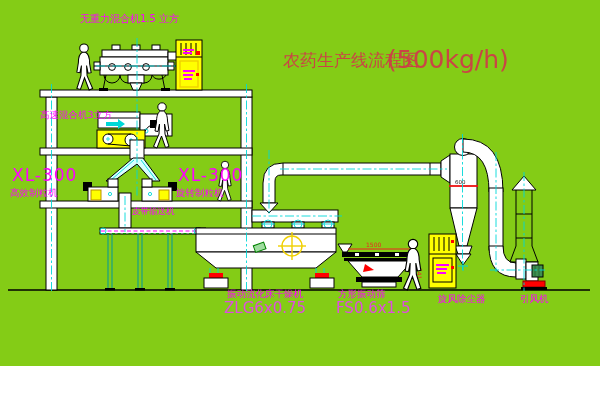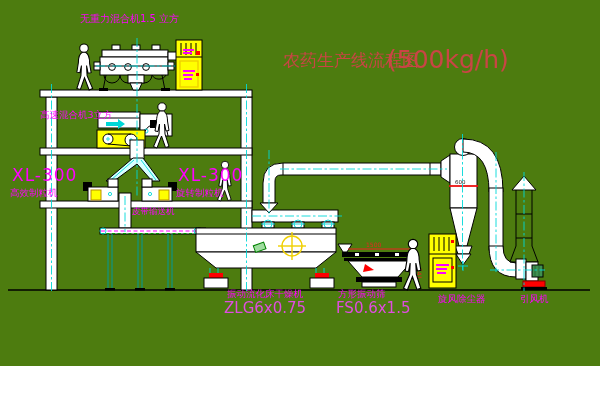--- a/index.html
+++ b/index.html
@@ -1,16 +1,16 @@
 <!DOCTYPE html>
 <html><head>
 <meta charset="utf-8">
 <style>
   html,body{margin:0;padding:0;background:#fff;}
-  .canvas{position:relative;width:600px;height:366px;background:#4d7c0f;overflow:hidden;}
+  .canvas{position:relative;width:600px;height:366px;background:#84cc16;overflow:hidden;}
   svg{display:block;}
   text{font-family:"DejaVu Sans","Liberation Sans",sans-serif;}
   .blk{fill:#ffffff;stroke:#000000;stroke-width:1;}
   .solid{fill:#000000;stroke:none;}
   .ln{stroke:#000000;stroke-width:1;fill:none;}
   .thick{stroke-width:1.6;}
   .cy{stroke:#00d8d8;stroke-width:0.9;fill:none;}
   .cyd{stroke-dasharray:9 2.5 2.5 2.5;}
   .yel{fill:#ffff00;stroke:#000;stroke-width:1;}
   .yln{stroke:#f0d000;stroke-width:1.4;fill:none;}

